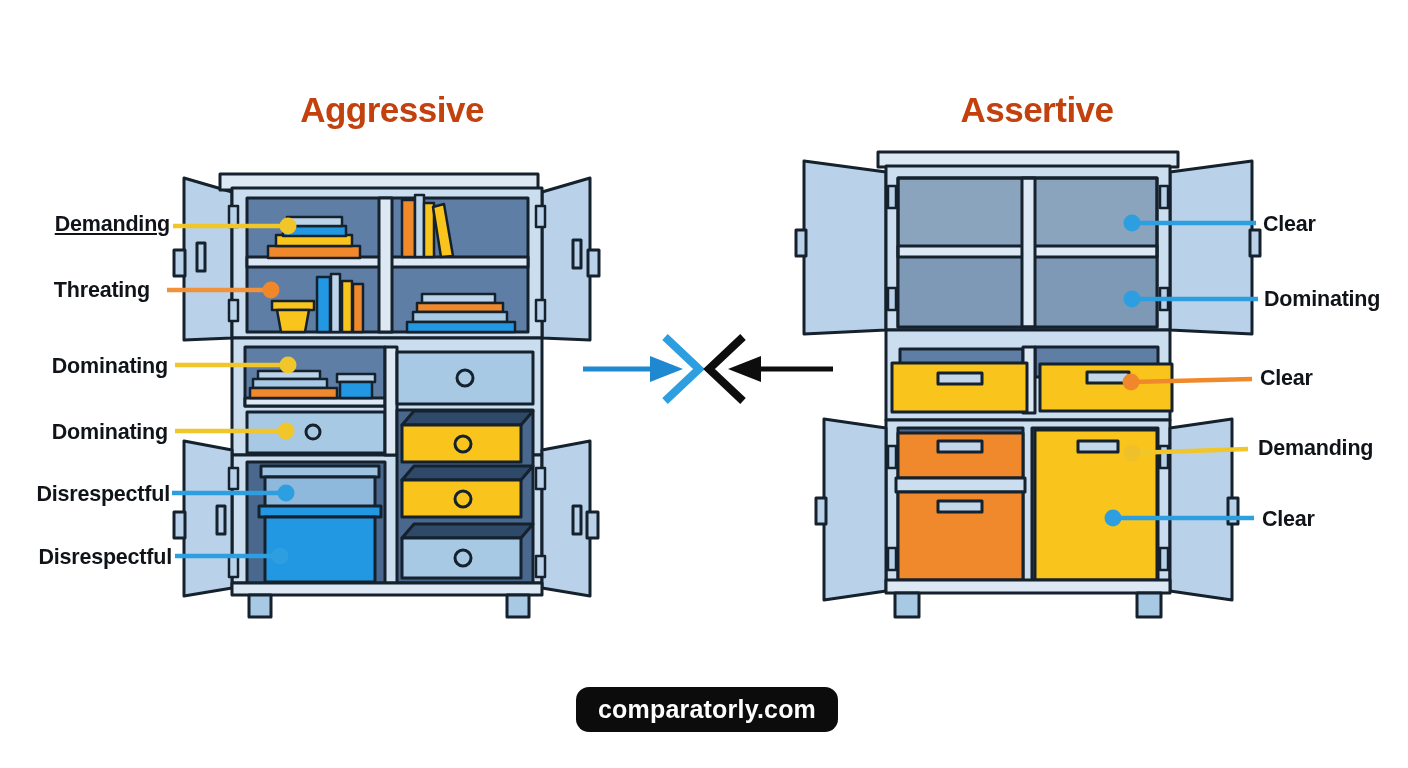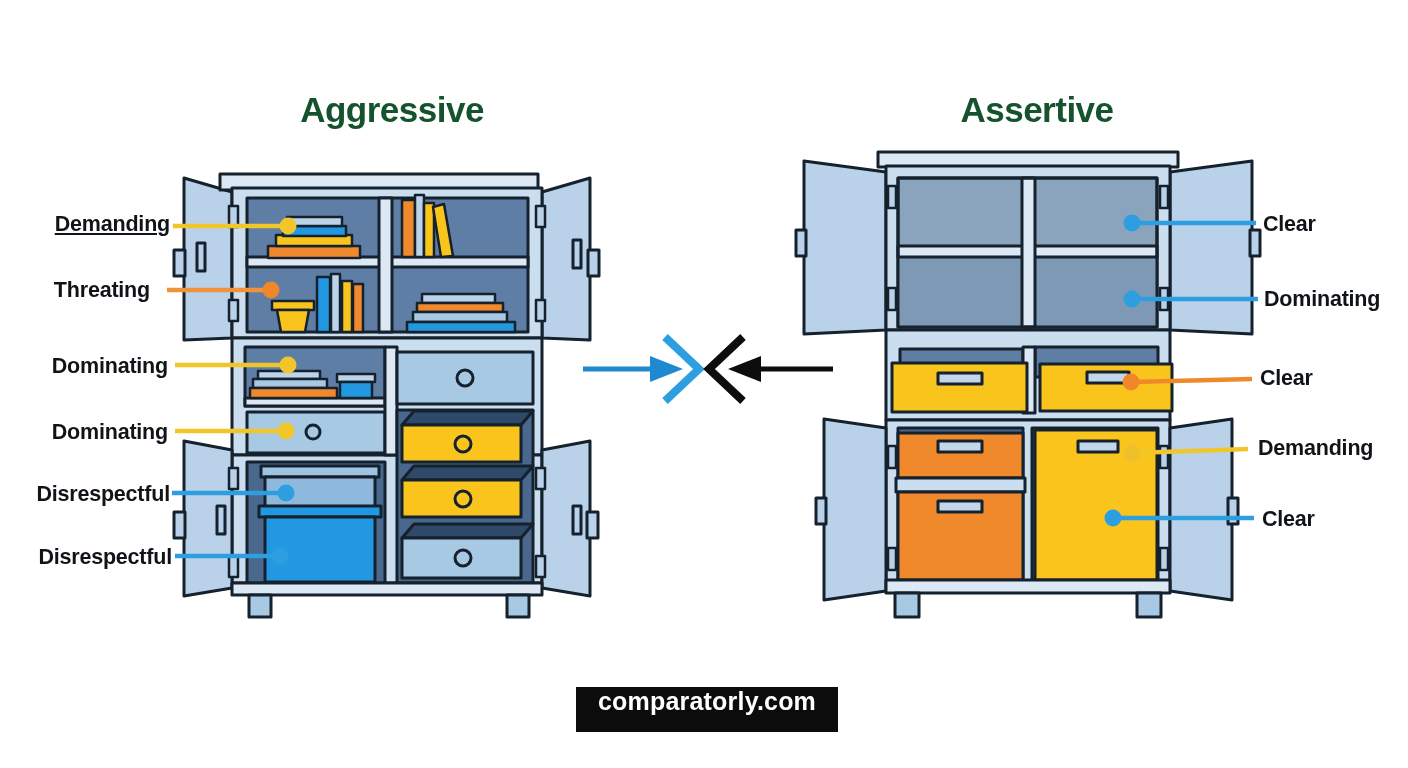--- a/index.html
+++ b/index.html
@@ -1,40 +1,40 @@
 <!DOCTYPE html>
 <html><head>
 <meta charset="utf-8">
 <style>
   html,body{margin:0;padding:0;background:#ffffff;}
   #stage{position:relative;width:1408px;height:768px;background:#ffffff;overflow:hidden;
          font-family:"Liberation Sans",sans-serif;}
   #art{position:absolute;left:0;top:0;}
-  .title{position:absolute;font-weight:700;font-size:35px;color:#14532d;letter-spacing:-0.5px;
+  .title{position:absolute;font-weight:700;font-size:35px;color:#c2410c;letter-spacing:-0.5px;
          text-align:center;width:320px;white-space:nowrap;}
   #title-left{left:232px;top:90px;}
   #title-right{left:877px;top:90px;}
   .label{position:absolute;font-weight:700;font-size:21.5px;color:#101418;white-space:nowrap;
          letter-spacing:-0.2px;}
   
   .ll0{top:212px;right:1238px;text-decoration:underline;}
   .ll1{top:278px;right:1258px;}
   .ll2{top:354px;right:1240px;}
   .ll3{top:420px;right:1240px;}
   .ll4{top:482px;right:1238px;}
   .ll5{top:545px;right:1236px;}
   
   .rl0{top:212px;left:1263px;}
   .rl1{top:287px;left:1264px;}
   .rl2{top:366px;left:1260px;}
   .rl3{top:436px;left:1258px;}
   .rl4{top:507px;left:1262px;}
   #watermark{position:absolute;left:576px;top:687px;width:262px;height:45px;background:#0c0c0c;
-             display:flex;align-items:flex-start;justify-content:center;color:#ffffff;
-             font-weight:700;font-size:25px;letter-spacing:0.2px;}
+             display:flex;align-items:center;justify-content:center;color:#ffffff;
+             font-weight:700;font-size:25px;letter-spacing:0.2px;border-radius:13px;}
 </style>
 </head>
 <body>
 
 <div id="stage">
 
 <svg id="art" width="1408" height="768" viewBox="0 0 1408 768">
 
   <g stroke="#15212D" stroke-width="3" stroke-linejoin="round">
 

